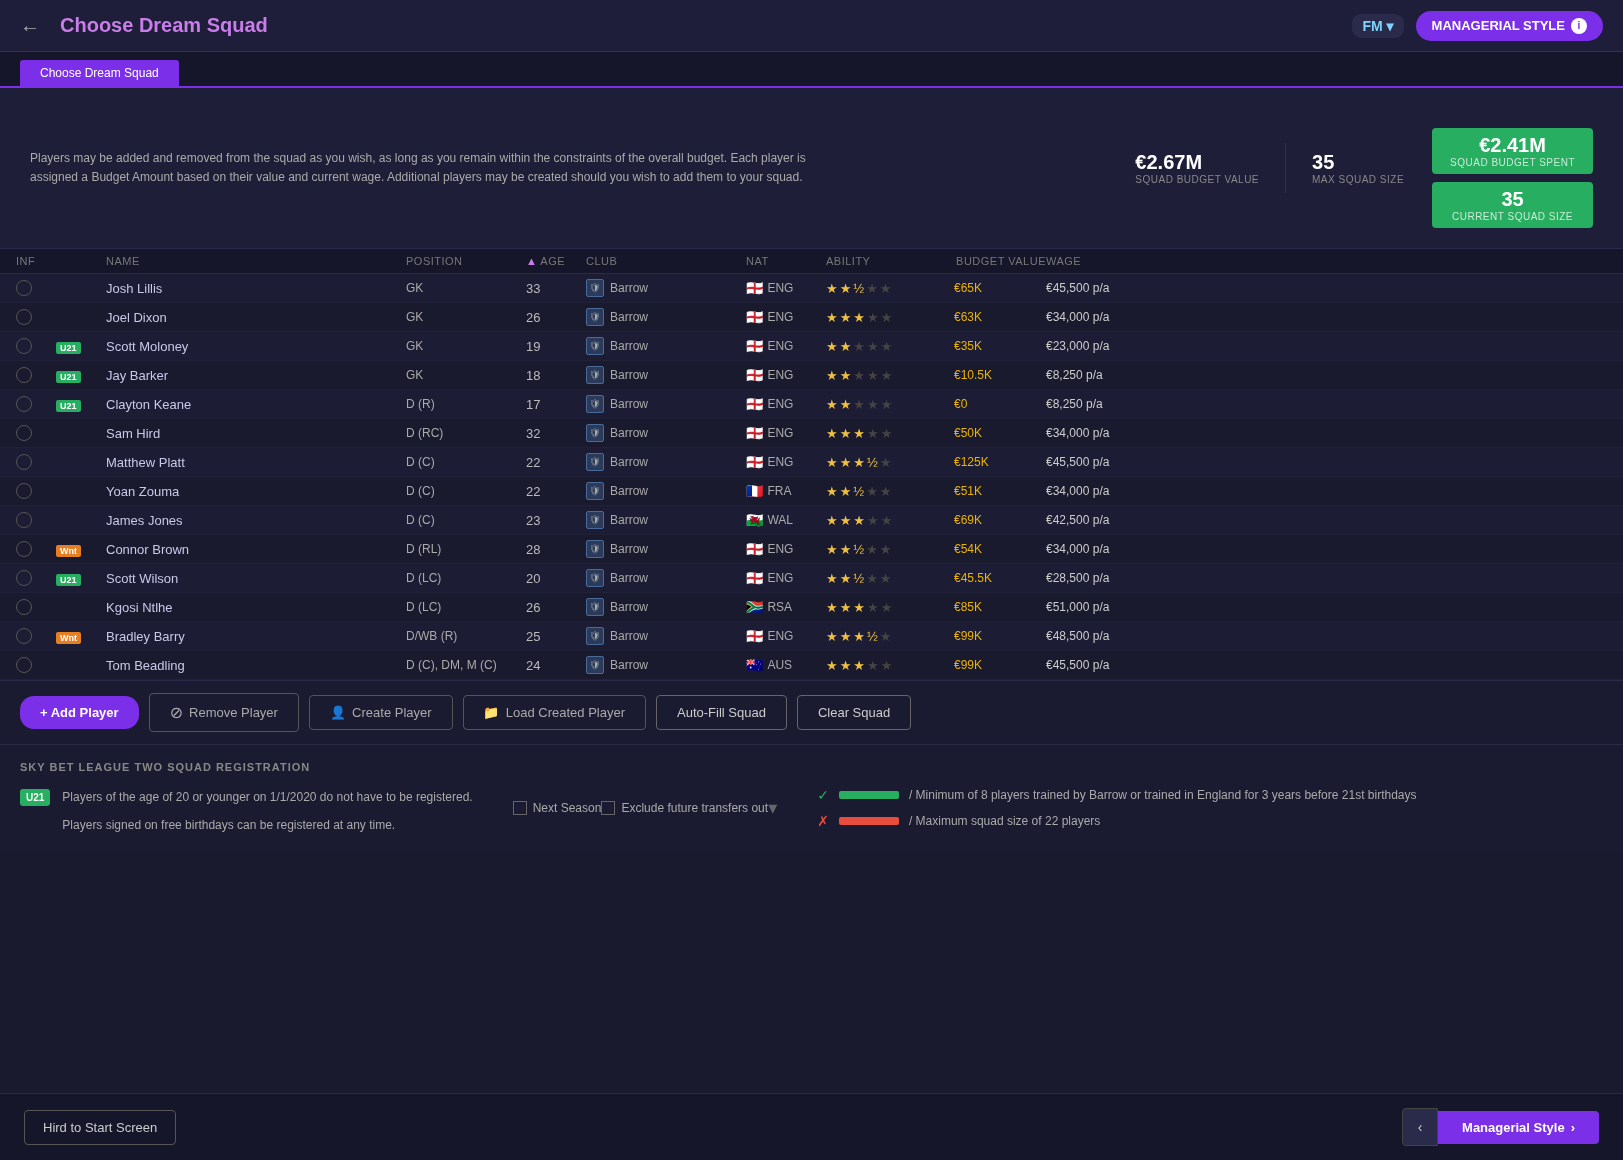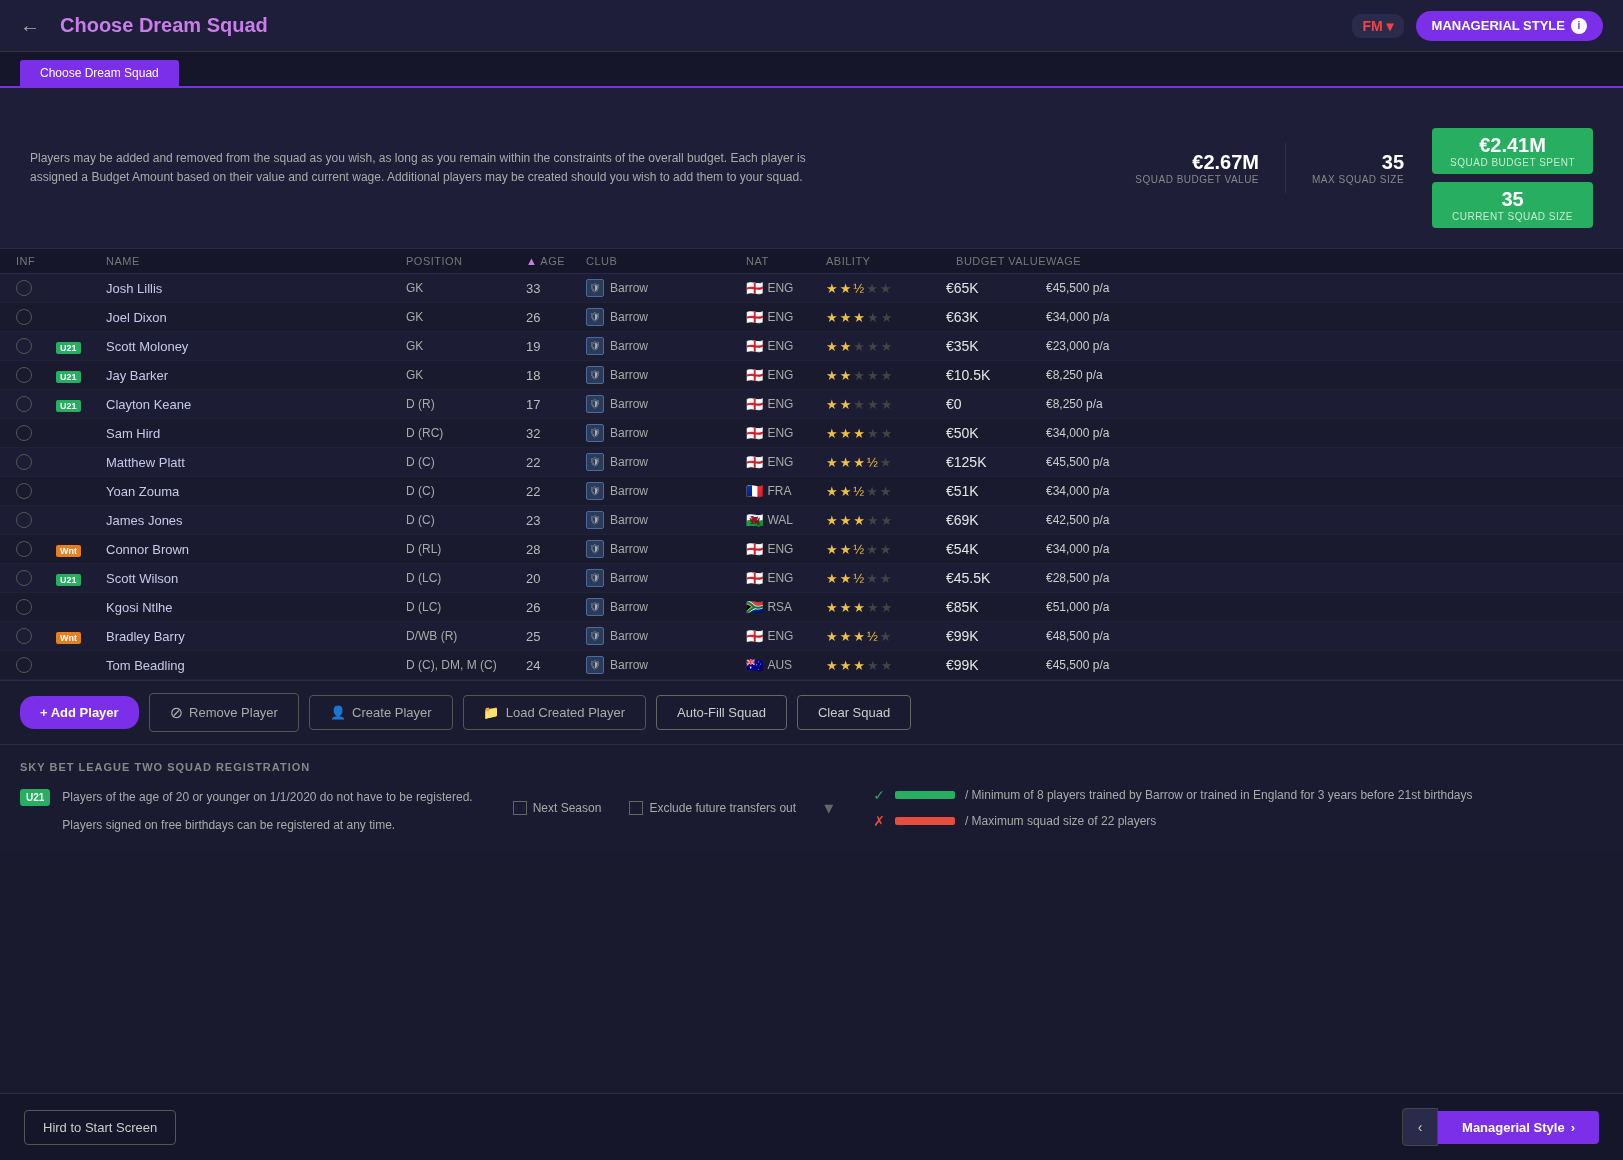--- a/index.html
+++ b/index.html
@@ -34,21 +34,21 @@
       font-weight: 600;
       flex: 1;
     }
     .header-right {
       display: flex;
       align-items: center;
       gap: 12px;
     }
     .fm-logo {
       background: #2a2a4a;
-      color: #ef4444;
+      color: #7dd3fc;
       padding: 4px 10px;
       font-weight: bold;
       font-size: 14px;
       border-radius: 9px;
       cursor: pointer;
     }
     .managerial-style-btn {
       background: #7b2fe8;
       color: #fff;
       padding: 7px 16px;
@@ -106,21 +106,21 @@
       line-height: 1.6;
       max-width: 820px;
     }
     .budget-stats {
       display: flex;
       gap: 16px;
       align-items: center;
       margin-left: auto;
     }
     .budget-stat-item {
-      text-align: right;
+      text-align: left;
     }
     .budget-stat-value {
       font-size: 20px;
       font-weight: bold;
       color: #fff;
     }
     .budget-stat-label {
       font-size: 10px;
       color: #888;
       text-transform: uppercase;
@@ -161,21 +161,21 @@
       background: #1c1c34;
     }
 
     .col-inf { display: flex; align-items: center; gap: 3px; }
     .col-name { color: #c8c8e8; font-size: 13px; }
     .col-pos { color: #aaa; font-size: 12px; }
     .col-age { color: #bbb; font-size: 13px; }
     .col-club { display: flex; align-items: center; gap: 6px; color: #aaa; font-size: 12px; }
     .col-nat { display: flex; align-items: center; gap: 4px; color: #aaa; font-size: 12px; }
     .col-ability { display: flex; align-items: center; gap: 2px; }
-    .col-budget { color: #e5e5e5; font-size: 14px; }
+    .col-budget { color: #eab308; font-size: 12px; margin-left: 8px; }
     .col-wage { color: #ccc; font-size: 12px; }
 
     .star-filled { color: #f0c040; font-size: 13px; }
     .star-half { color: #f0c040; font-size: 13px; }
     .star-empty { color: #444; font-size: 13px; }
 
     .badge-u21 {
       background: #27ae60;
       color: #fff;
       font-size: 9px;
@@ -288,21 +288,21 @@
       border-radius: 3px;
       margin-top: 2px;
     }
     .reg-rules {
       color: #aaa;
       font-size: 12px;
       line-height: 1.8;
     }
     .reg-checkboxes {
       display: flex;
-      gap: 28px;
+      gap: 0;
       align-items: center;
       margin-bottom: 8px;
       justify-content: space-between;
     }
     .reg-checkbox-item {
       display: flex;
       align-items: center;
       gap: 6px;
       font-size: 12px;
       color: #aaa;

